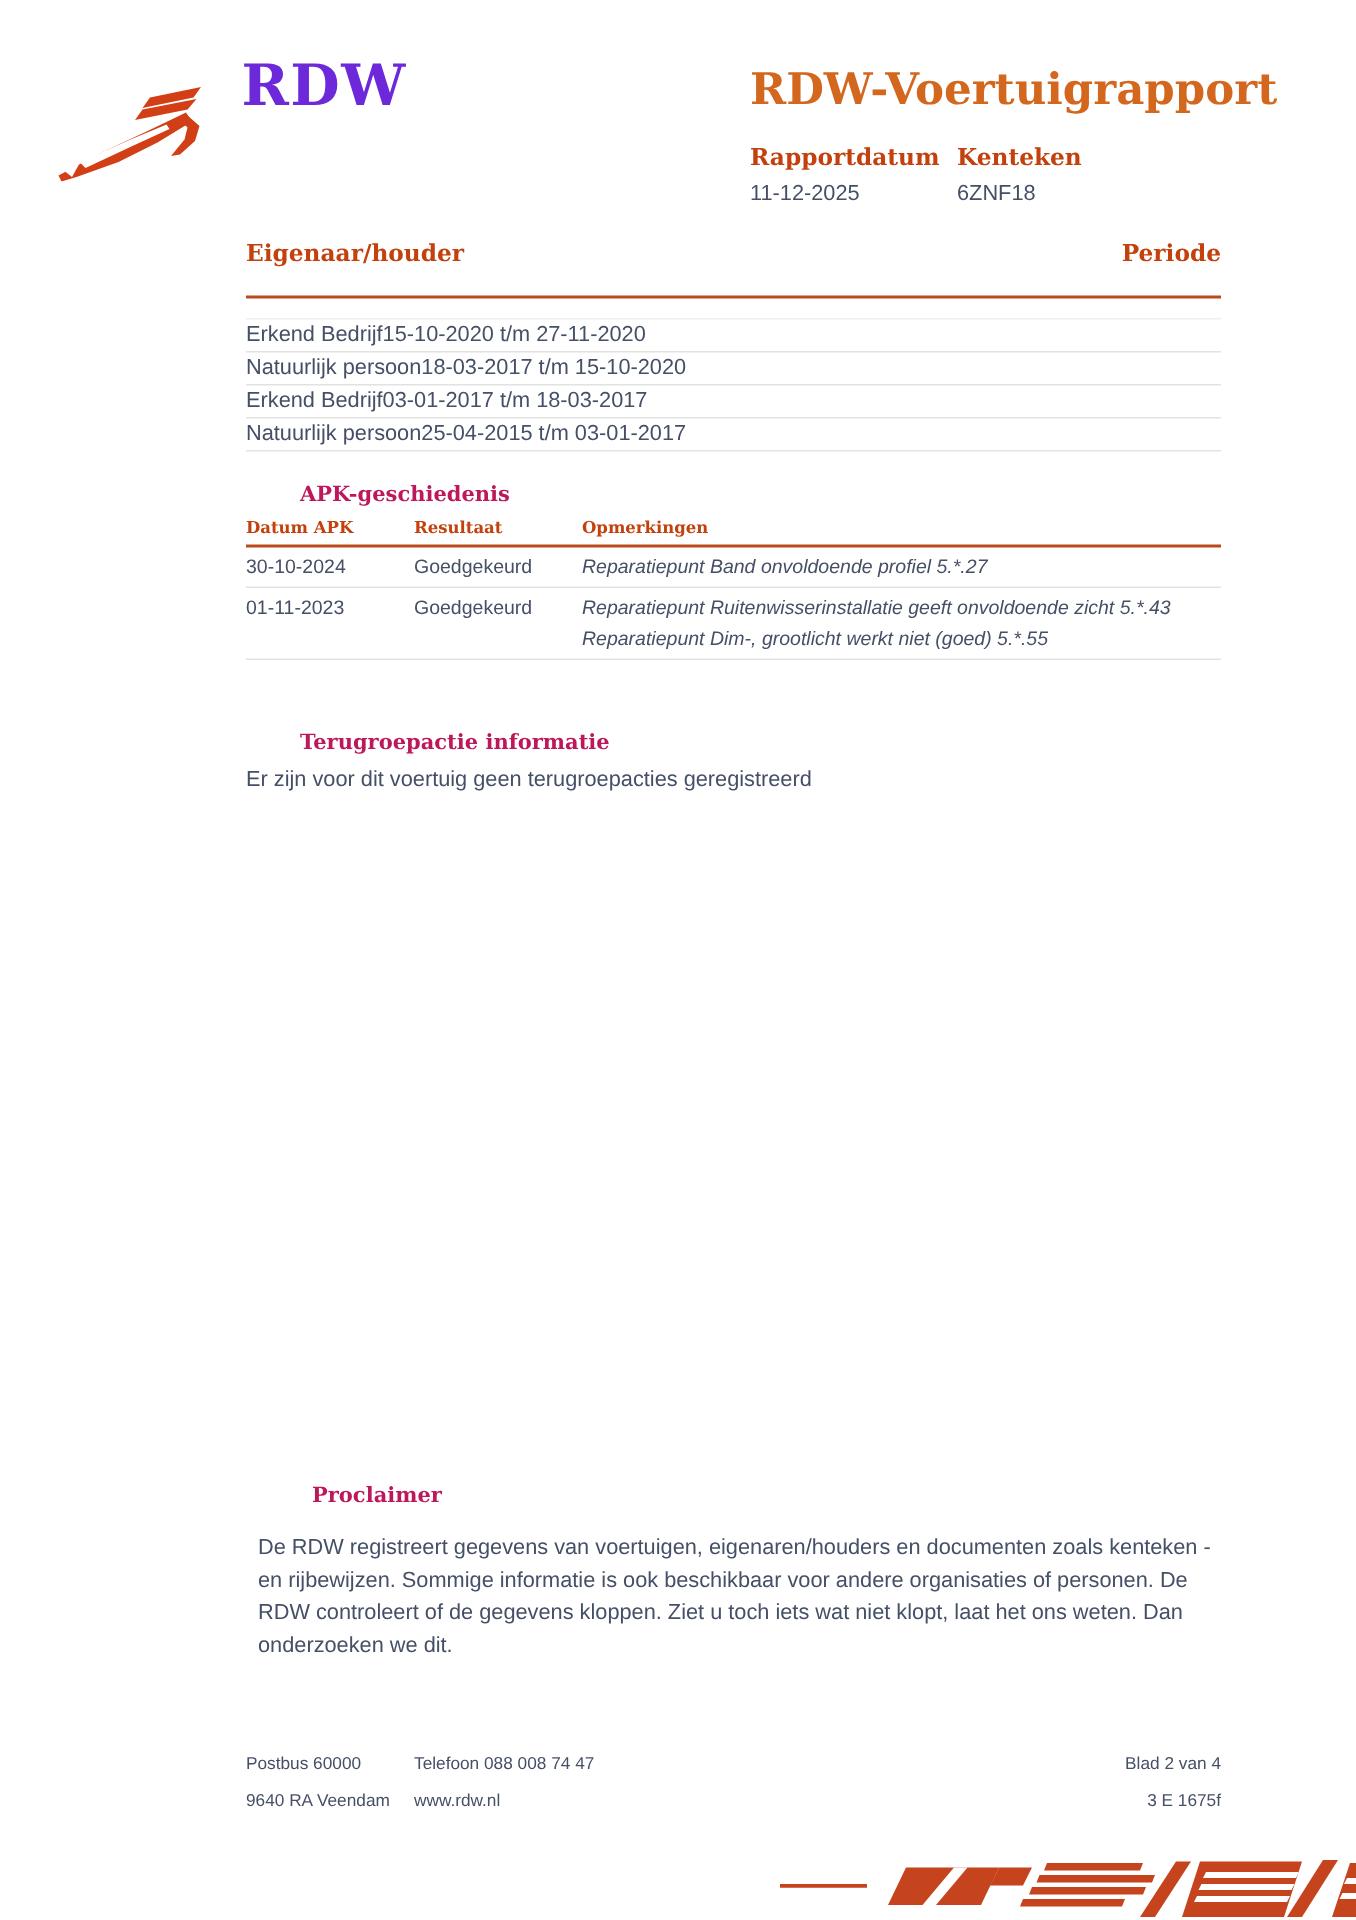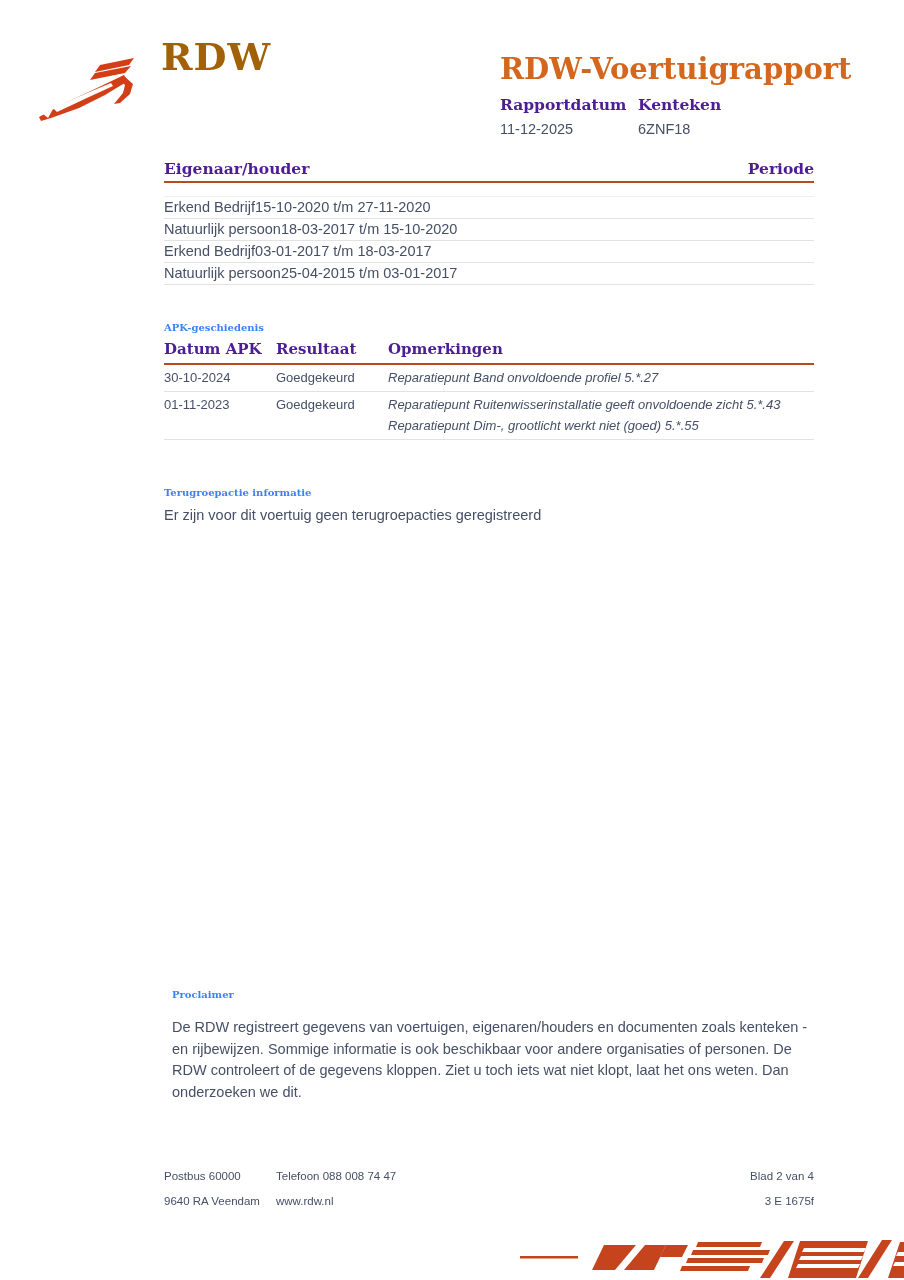--- a/index.html
+++ b/index.html
@@ -1,53 +1,53 @@
 <!DOCTYPE html>
 <html><head>
 <meta charset="utf-8">
 <style>
   html, body { margin:0; padding:0; background:#ffffff; }
   #page {
     position:relative; width:904px; height:1280px; background:#ffffff;
     font-family:"Liberation Sans", sans-serif; color:#454f66; overflow:hidden;
   }
   .slab { font-family:"DejaVu Serif", serif; font-weight:bold; }
-  .navy { color:#4c1d95; }
+  .navy { color:#c2410c; }
 
   
   .logo-icon { position:absolute; left:36px; top:57px; width:122px; height:64px; }
   .logo-word {
     position:absolute; left:161px; top:34px;
     font-family:"DejaVu Serif", serif; font-weight:bold;
-    font-size:38px; color:#a16207; letter-spacing:1px;
+    font-size:38px; color:#6d28d9; letter-spacing:1px;
   }
-  .doc-title { position:absolute; left:500px; top:52px; font-size:29px; color:#d4671e; }
+  .doc-title { position:absolute; left:500px; top:42px; font-size:29px; color:#d4671e; }
   .meta { position:absolute; left:500px; top:95px; display:flex; }
   .meta-col1 { width:138px; }
   .meta-label { font-size:15.5px; }
   .meta-value { font-size:14.5px; margin-top:7px; }
 
   
   .owner-section { position:absolute; left:164px; top:159px; width:650px; }
   .tbl-head {
     display:flex; justify-content:space-between; font-size:15.5px;
-    padding-bottom:3px; border-bottom:2px solid #b94a1e;
+    padding-bottom:19px; border-bottom:2px solid #b94a1e;
   }
   .owner-rows { margin-top:13px; }
   .owner-rows .row {
     display:flex; justify-content:flex-start; height:21px; line-height:21px;
     border-bottom:1px solid #e2e2e2; font-size:14.5px;
   }
   .owner-rows .row:first-child { border-top:1px solid #efefef; }
 
   
   .apk-section { position:absolute; left:164px; top:322px; width:650px; }
-  .section-title { font-size:10px; color:#3b82f6; margin-bottom:7px; }
+  .section-title { font-size:14px; color:#be185d; margin-bottom:7px;margin-left:36px; }
   .apk-head {
-    display:grid; grid-template-columns:112px 112px 1fr; font-size:15px;
+    display:grid; grid-template-columns:112px 112px 1fr; font-size:11px;
     padding-bottom:5px; border-bottom:2px solid #b94a1e;
   }
   .apk-row {
     display:grid; grid-template-columns:112px 112px 1fr;
     padding:2px 0 3px 0; border-bottom:1px solid #e2e2e2;
     font-size:13px; line-height:21px;
   }
   .remark { max-width:400px;font-style:italic; }
 
   

